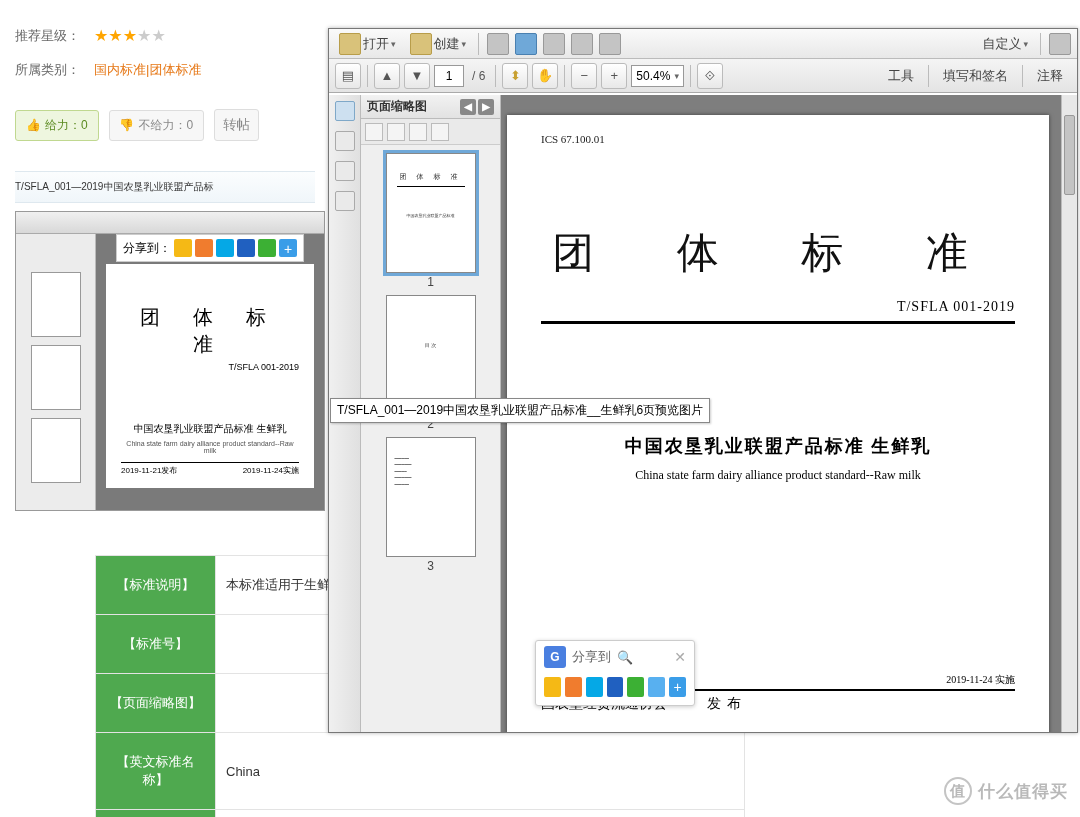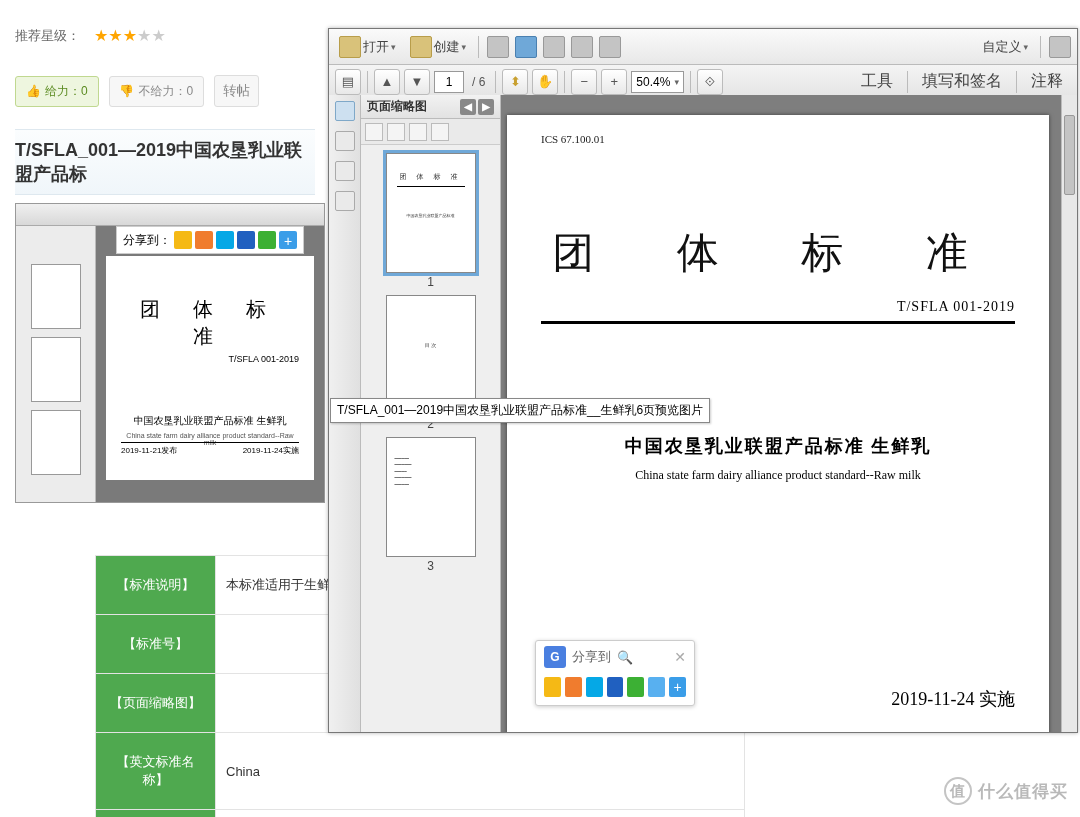--- a/index.html
+++ b/index.html
@@ -14,59 +14,59 @@
 .stars { display: inline-flex; }
 .star { color: #ffa500; font-size: 16px; }
 .star.off { color: #ccc; }
 
 .vote-row { margin-top: 30px; display: flex; gap: 10px; align-items: center; }
 .vote-btn { border: 1px solid #c0d890; background: #eef6df; padding: 6px 10px; color: #5a8a1f; border-radius: 3px; display: flex; align-items: center; gap: 4px; font-size: 12px; }
 .vote-btn.down { border-color: #ddd; background: #f7f7f7; color: #888; }
 .thumb { font-size: 12px; }
 .trans-btn { border: 1px solid #ddd; background: #f7f7f7; padding: 6px 8px; color: #888; border-radius: 3px; }
 
-.doc-title-bar { margin-top: 22px; border-top: 1px solid #dee8ef; padding: 8px 0; font-size: 18px; font-weight: bold; color: #333; background: linear-gradient(#fbfdfe,#f0f6fa); border-bottom: 1px solid #dee8ef; }
+.doc-title-bar { margin-top: 30px; border-top: 1px solid #dee8ef; padding: 8px 0; font-size: 10px; font-weight: normal; color: #333; background: linear-gradient(#fbfdfe,#f0f6fa); border-bottom: 1px solid #dee8ef; }
 
 .small-pdf { margin-top: 8px; width: 310px; height: 300px; background: #e0e0e0; border: 1px solid #999; position: relative; }
 .small-pdf-top { height: 22px; background: linear-gradient(#f0f0f0,#d8d8d8); border-bottom:1px solid #aaa; }
 .small-pdf-share { position:absolute; top:22px; left:100px; background:#fff; border:1px solid #ccc; padding:4px 6px; font-size:12px; display:flex; gap:3px; align-items:center; z-index:5; }
 .share-ico { width:18px; height:18px; display:inline-block; border-radius:2px; }
 .small-pdf-body { position:absolute; top:22px; left:0; right:0; bottom:0; display:flex; }
 .small-sidebar { width:80px; background:#ececec; border-right:1px solid #bbb; padding-top:30px; }
 .small-thumb { width:50px; height:65px; background:#fff; border:1px solid #999; margin:8px auto; }
 .small-page { flex:1; background:#7a7a7a; padding:30px 10px 10px; }
 .small-doc { background:#fff; height:95%; padding:20px 15px; font-size:10px; text-align:center; position:relative; }
 .small-doc-title { font-size:20px; letter-spacing:14px; margin-top:20px; font-family: SimSun, serif; }
 .small-doc-code { font-size:9px; text-align:right; margin-top:4px; }
 .small-doc-sub { font-size:10px; margin-top:50px; }
 .small-doc-sub2 { font-size:7px; color:#555; margin-top:4px; }
-.small-doc-foot { position:absolute; bottom:24px; left:15px; right:15px; border-top:1px solid #000; font-size:8px; display:flex; justify-content:space-between; padding-top:2px; }
+.small-doc-foot { position:absolute; bottom:12px; left:15px; right:15px; border-top:1px solid #000; font-size:8px; display:flex; justify-content:space-between; padding-top:2px; }
 
 
 .info-table { position:absolute; left:95px; top:555px; width:650px; border-collapse:collapse; }
 .info-table td { border:1px solid #e3e3e3; padding:20px 10px; font-size:13px; }
 .info-table td.k { background:#4fa94f; color:#fff; text-align:center; width:120px; }
 .info-table td.v { background:#fff; color:#333; }
 
 
 .pdf-window { position:absolute; left:328px; top:28px; width:750px; height:705px; border:1px solid #777; background:#fff; box-shadow:0 0 4px rgba(0,0,0,.3); }
-.pdf-menubar { height:36px; background:linear-gradient(#fafafa,#e8e8e8); border-bottom:1px solid #bbb; display:flex; align-items:center; padding:0 6px; gap:6px; }
+.pdf-menubar { height:30px; background:linear-gradient(#fafafa,#e8e8e8); border-bottom:1px solid #bbb; display:flex; align-items:center; padding:0 6px; gap:6px; }
 .mb-item { display:flex; align-items:center; gap:2px; font-size:13px; color:#444; padding:0 4px; }
 .mb-ico { width:22px; height:22px; background:#d9c27a; border:1px solid #b89d4a; border-radius:2px; }
 .mb-ico.blue { background:#6fa8d8; border-color:#4a80b0; }
 .mb-ico.gray { background:#c4c4c4; border-color:#999; }
 .mb-drop { font-size:9px; color:#666; }
 .mb-spacer { flex:1; }
 
 .pdf-toolbar { height:34px; background:linear-gradient(#f4f4f4,#e4e4e4); border-bottom:1px solid #aaa; display:flex; align-items:center; padding:0 6px; gap:4px; }
 .tb-btn { width:26px; height:26px; border:1px solid #bbb; background:linear-gradient(#fff,#e8e8e8); border-radius:3px; display:flex; align-items:center; justify-content:center; font-size:13px; color:#555; }
 .tb-page-input { width:30px; height:22px; border:1px solid #999; text-align:center; font-size:12px; }
 .tb-page-total { font-size:12px; color:#555; padding:0 4px; }
 .tb-zoom { height:22px; border:1px solid #999; background:#fff; font-size:12px; padding:0 4px; display:flex; align-items:center; gap:4px; }
-.tb-link { font-size:16px; color:#444; padding:0 8px; }
+.tb-link { font-size:13px; color:#444; padding:0 8px; }
 .tb-sep { width:1px; height:22px; background:#bbb; margin:0 2px; }
 
 .pdf-body { position:absolute; top:66px; left:0; right:0; bottom:0; display:flex; }
 .pdf-siderail { width:32px; background:linear-gradient(90deg,#f0f0f0,#e0e0e0); border-right:1px solid #bbb; display:flex; flex-direction:column; align-items:center; padding-top:6px; gap:10px; }
 .rail-ico { width:20px; height:20px; border:1px solid #aaa; background:#eaeaea; border-radius:2px; }
 .rail-ico.active { background:#cde0f0; border-color:#7fa8c8; }
 
 .pdf-thumbpanel { width:140px; background:#efefef; border-right:1px solid #bbb; display:flex; flex-direction:column; }
 .thumbpanel-hdr { height:24px; background:linear-gradient(#f2f2f2,#e2e2e2); border-bottom:1px solid #bbb; display:flex; align-items:center; padding:0 6px; font-size:12px; font-weight:bold; color:#333; gap:6px; }
 .thumbpanel-hdr .nav { margin-left:auto; display:flex; gap:2px; }
@@ -83,21 +83,21 @@
 .scrollbar-v { position:absolute; right:0; top:0; bottom:0; width:16px; background:#e8e8e8; border-left:1px solid #bbb; }
 .scrollbar-v .thumb-sb { position:absolute; top:20px; left:2px; right:2px; height:80px; background:#c4c4c4; border:1px solid #999; border-radius:2px; }
 .pdf-page { background:#fff; box-shadow:0 0 4px rgba(0,0,0,.5); width:calc(100% - 22px); min-height:620px; padding:18px 34px; position:relative; font-family: SimSun, serif; }
 .ics { font-size:11px; color:#222; }
 .doc-big-title { font-size:42px; letter-spacing:36px; text-align:center; margin-top:80px; color:#111; font-weight:normal; }
 .doc-code { text-align:right; font-size:14px; margin-top:18px; letter-spacing:1px; }
 .doc-hr { border:none; border-top:3px solid #000; margin-top:6px; }
 .doc-sub-cn { text-align:center; font-size:18px; margin-top:110px; letter-spacing:2px; font-weight:bold; }
 .doc-sub-en { text-align:center; font-size:12px; margin-top:10px; font-family:serif; }
 .doc-footer { position:absolute; bottom:22px; left:34px; right:34px; }
-.doc-footer-date { text-align:right; font-size:18px; margin-bottom:2px; }
+.doc-footer-date { text-align:right; font-size:10px; margin-bottom:2px; }
 .doc-footer-line { border-top:2px solid #000; padding-top:4px; display:flex; gap:40px; font-size:14px; }
 .doc-footer-pub { letter-spacing:6px; }
 
 
 .tooltip { position:absolute; left:330px; top:398px; background:#fff; border:1px solid #888; padding:3px 6px; font-size:12px; z-index:50; box-shadow:1px 1px 2px rgba(0,0,0,.2); }
 
 
 .share-popup { position:absolute; left:535px; top:640px; width:160px; background:#fff; border:1px solid #ccc; box-shadow:0 1px 4px rgba(0,0,0,.2); z-index:40; border-radius:3px; }
 .share-popup-hdr { display:flex; align-items:center; padding:5px 8px; font-size:13px; color:#666; gap:6px; }
 .share-popup-hdr .g-ico { width:22px; height:22px; background:#4a7fe0; border-radius:3px; color:#fff; display:flex; align-items:center; justify-content:center; font-size:12px; font-weight:bold; }
@@ -121,20 +121,24 @@
 <div class="left-panel">
   <div class="meta-row">
     <span class="meta-label">推荐星级：</span>
     <span class="stars">
       <span class="star">★</span>
       <span class="star">★</span>
       <span class="star">★</span>
       <span class="star off">★</span>
       <span class="star off">★</span>
     </span>
+  </div>
+  <div class="meta-row">
+    <span class="meta-label">所属类别：</span>
+    <span class="meta-value">国内标准|团体标准</span>
   </div>
 
   <div class="vote-row">
     <button class="vote-btn">
       <span class="thumb">👍</span>
       <span>给力：0</span>
     </button>
     <button class="vote-btn down">
       <span class="thumb">👎</span>
       <span>不给力：0</span>
@@ -307,20 +311,24 @@
     <div class="pdf-page-area">
       <div class="pdf-page">
         <div class="ics">ICS 67.100.01</div>
         <div class="doc-big-title">团 体 标 准</div>
         <div class="doc-code">T/SFLA 001-2019</div>
         <hr class="doc-hr">
         <div class="doc-sub-cn">中国农垦乳业联盟产品标准  生鲜乳</div>
         <div class="doc-sub-en">China state farm dairy alliance product standard--Raw milk</div>
         <div class="doc-footer">
           <div class="doc-footer-date">2019-11-24 实施</div>
+          <div class="doc-footer-line">
+            <span>国农垦经贸流通协会</span>
+            <span class="doc-footer-pub">发布</span>
+          </div>
         </div>
       </div>
       <div class="scrollbar-v">
           <div class="thumb-sb"></div>
         </div>
     </div>
   </div>
 </div>
 
 <div class="tooltip">T/SFLA_001—2019中国农垦乳业联盟产品标准__生鲜乳6页预览图片</div>

